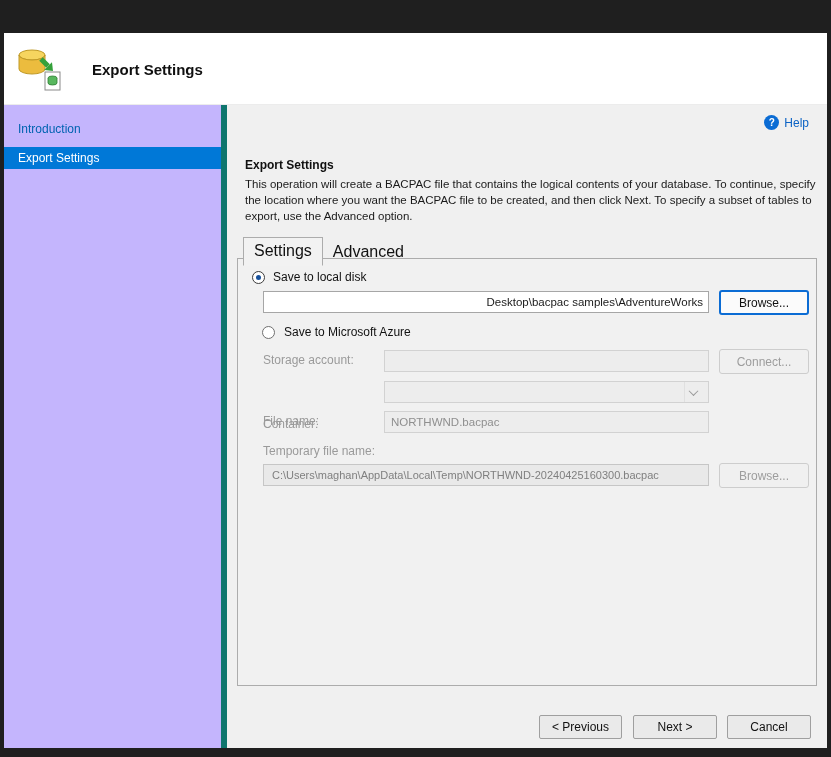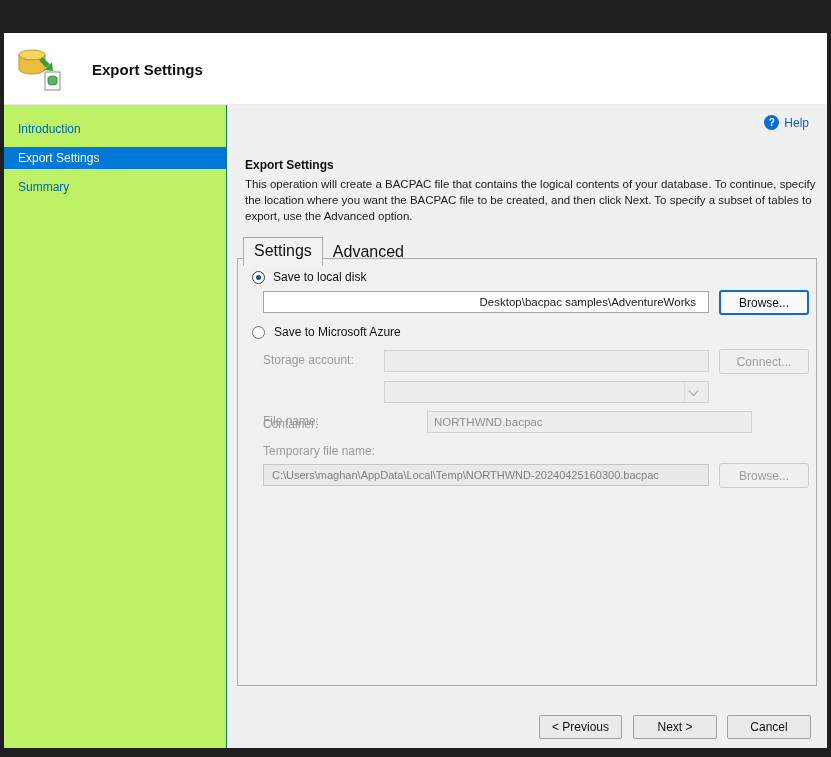--- a/index.html
+++ b/index.html
@@ -20,21 +20,21 @@
 
   
   .app { position:absolute; left:4px; right:4px; top:33px; bottom:9px; background:#f0f0f0; }
   .artifact { position:absolute; left:193px; top:0; width:84px; height:6px; background:#d4d4d4; }
 
   .header { position:absolute; top:0; left:0; right:0; height:72px; background:#ffffff; border-bottom:1px solid #ececec; }
   .header-icon { position:absolute; left:12px; top:12px; }
   .header-title { position:absolute; left:88px; top:28px; font-size:15px; font-weight:bold; color:#101010; }
 
   
-  .sidebar { position:absolute; left:0; top:72px; width:223px; bottom:0; background:#bef264; border-right:1px solid #0f766e; }
+  .sidebar { position:absolute; left:0; top:72px; width:223px; bottom:0; background:#c4b5fd; border-right:6px solid #0f766e; }
   .side-item { position:absolute; left:0; width:100%; height:22px; display:flex; align-items:center; padding-left:14px; font-size:12px; color:#0063b1; cursor:pointer; white-space:nowrap; }
   .side-item.selected { background:#0078d7; color:#ffffff; }
   .side-item.plain { color:#3a3a3a; }
 
   
   .content { position:absolute; left:223px; top:72px; right:0; bottom:0; }
 
   .help { position:absolute; top:10px; right:18px; display:flex; align-items:center; gap:5px; color:#0b62c4; font-size:12px; cursor:pointer; }
   .help-icon { width:15px; height:15px; border-radius:50%; background:#0b6cd4; color:#ffffff; font-size:10px; font-weight:bold; display:flex; align-items:center; justify-content:center; }
 
@@ -45,21 +45,21 @@
   .tab { font-size:16px; color:#111; padding:3px 10px 4px 10px; cursor:pointer; }
   .tab.active { background:#f2f2f2; border:1px solid #acacac; border-bottom:1px solid #f2f2f2; padding:4px 10px 5px 10px; margin-bottom:-1px; }
 
   .panel { position:absolute; left:10px; top:153px; width:580px; height:428px; background:#f1f1f1; border:1px solid #acacac; z-index:2; }
 
   .radio-row { position:absolute; display:flex; align-items:center; gap:8px; font-size:12px; color:#111; cursor:pointer; }
   .radio { width:13px; height:13px; border-radius:50%; background:#ffffff; border:1px solid #707070; position:relative; flex:none; }
   .radio.checked { border-color:#3c3c3c; }
   .radio.checked::after { content:""; position:absolute; left:3px; top:3px; width:5px; height:5px; border-radius:50%; background:#17519c; }
 
-  .tinput { position:absolute; height:22px; display:flex; align-items:center; padding:0 12px; font-size:11.5px; white-space:nowrap; overflow:hidden; }
+  .tinput { position:absolute; height:22px; display:flex; align-items:center; padding:0 5px; font-size:11.5px; white-space:nowrap; overflow:hidden; }
   .path-input { left:25px; top:32px; width:446px; background:#ffffff; border:1px solid #a6a6a6; color:#1a1a1a; justify-content:flex-end; cursor:text; }
 
   .btn-accent { position:absolute; left:481px; top:31px; width:90px; height:25px; background:#fbfbfb; border:2px solid #0b6cd4; border-radius:3px; font-size:12px; color:#111; display:flex; align-items:center; justify-content:center; cursor:pointer; }
 
   .dlabel { position:absolute; left:25px; font-size:12px; color:#9a9a9a; white-space:nowrap; }
   .dinput { position:absolute; left:146px; width:325px; height:22px; background:#ededed; border:1px solid #d2d2d2; color:#8f8f8f; font-size:11.5px; display:flex; align-items:center; padding:0 6px; white-space:nowrap; overflow:hidden; }
   .combo .chev-box { margin-left:auto; width:18px; height:100%; display:flex; align-items:center; justify-content:center; border-left:1px solid #e0e0e0; }
   .chev { width:7px; height:7px; border-right:1.6px solid #9a9a9a; border-bottom:1.6px solid #9a9a9a; transform:rotate(45deg) translate(-1px,-1px); }
   .dbtn { position:absolute; left:481px; width:90px; height:25px; background:#f0f0f0; border:1px solid #cdcdcd; border-radius:3px; font-size:12px; color:#9d9d9d; display:flex; align-items:center; justify-content:center; }
 
@@ -96,23 +96,20 @@
       <div class="header-title">Export Settings</div>
     </div>
 
     <div class="sidebar">
       <div class="side-item" style="top:13px;">
           <span>Introduction</span>
         </div>
       <div class="side-item selected" style="top:42px;">
           <span>Export Settings</span>
         </div>
-      <div class="side-item" style="top:71px;">
-          <span>Summary</span>
-        </div>
     </div>
 
     <div class="content">
 
       <div class="help">
         <span class="help-icon">?</span>
         <span>Help</span>
       </div>
 
       <div class="heading">Export Settings</div>
@@ -126,39 +123,39 @@
       <div class="panel">
 
         <div class="radio-row" style="left:14px; top:11px;">
           <span class="radio checked"></span>
           <span>Save to local disk</span>
         </div>
 
         <div class="tinput path-input">Desktop\bacpac samples\AdventureWorks</div>
         <div class="btn-accent">Browse...</div>
 
-        <div class="radio-row" style="left:14px; top:66px;gap:9px;">
+        <div class="radio-row" style="left:24px; top:66px;gap:9px;">
           <span class="radio"></span>
           <span>Save to Microsoft Azure</span>
         </div>
 
         <div class="dlabel" style="top:94px;">Storage account:</div>
         <div class="dinput" style="top:91px;"></div>
         <div class="dbtn" style="top:90px;">Connect...</div>
 
         <div class="dlabel" style="top:125px;margin-top:33px;">Container:</div>
         <div class="dinput combo" style="top:122px;">
           <span></span>
           <span class="chev-box">
               <span class="chev"></span>
             </span>
         </div>
 
         <div class="dlabel" style="top:155px;">File name:</div>
-        <div class="dinput" style="top:152px;margin-left:43px;">NORTHWND.bacpac</div>
+        <div class="dinput" style="top:152px;">NORTHWND.bacpac</div>
 
         <div class="dlabel" style="top:185px;">Temporary file name:</div>
         <div class="temp-input">C:\Users\maghan\AppData\Local\Temp\NORTHWND-20240425160300.bacpac</div>
         <div class="dbtn" style="top:204px;">Browse...</div>
 
       </div>
 
       <div class="footer-btn btn-prev">&lt; Previous</div>
       <div class="footer-btn btn-next">Next &gt;</div>
       <div class="footer-btn btn-cancel">Cancel</div>

